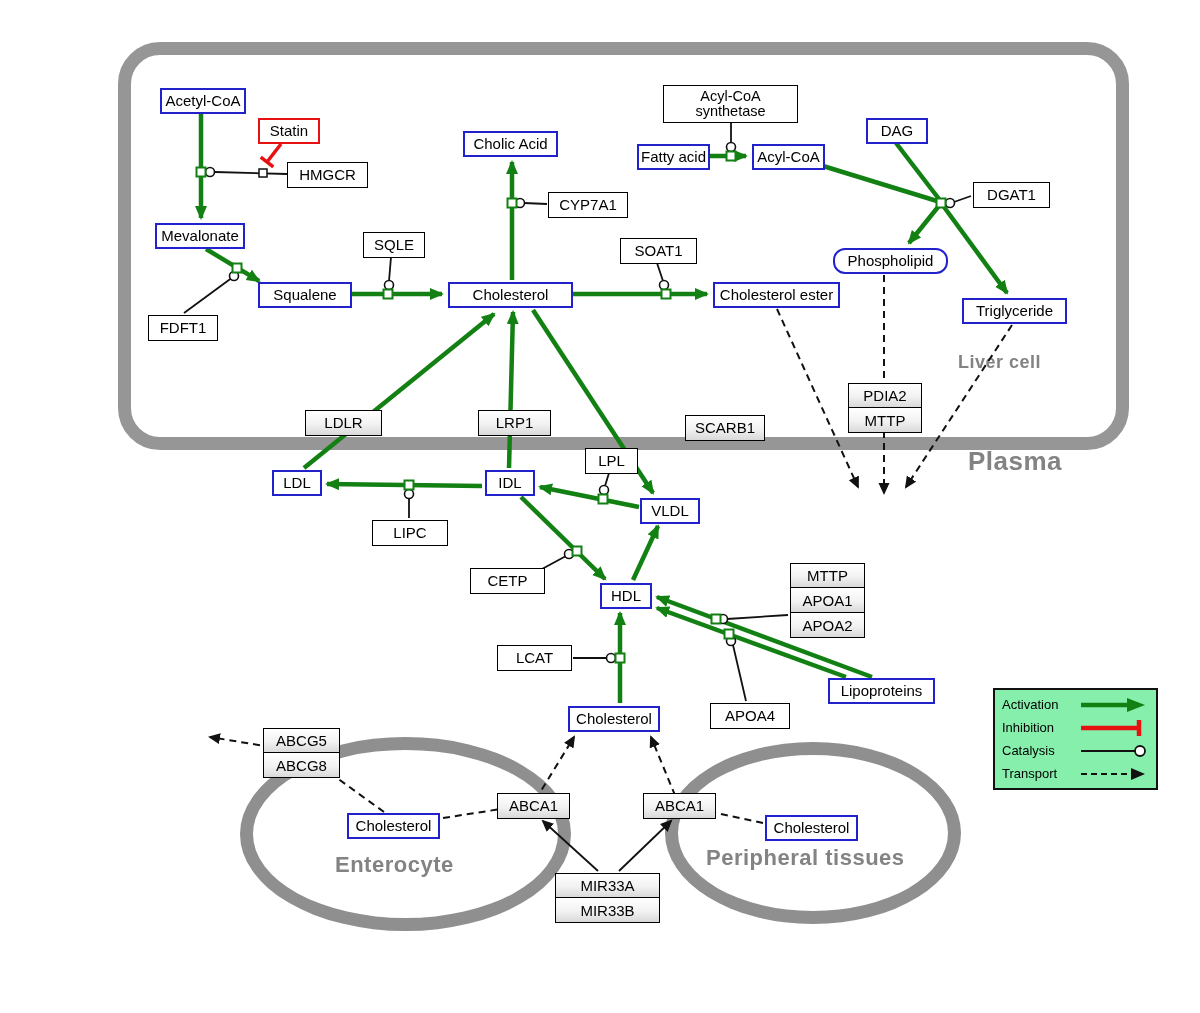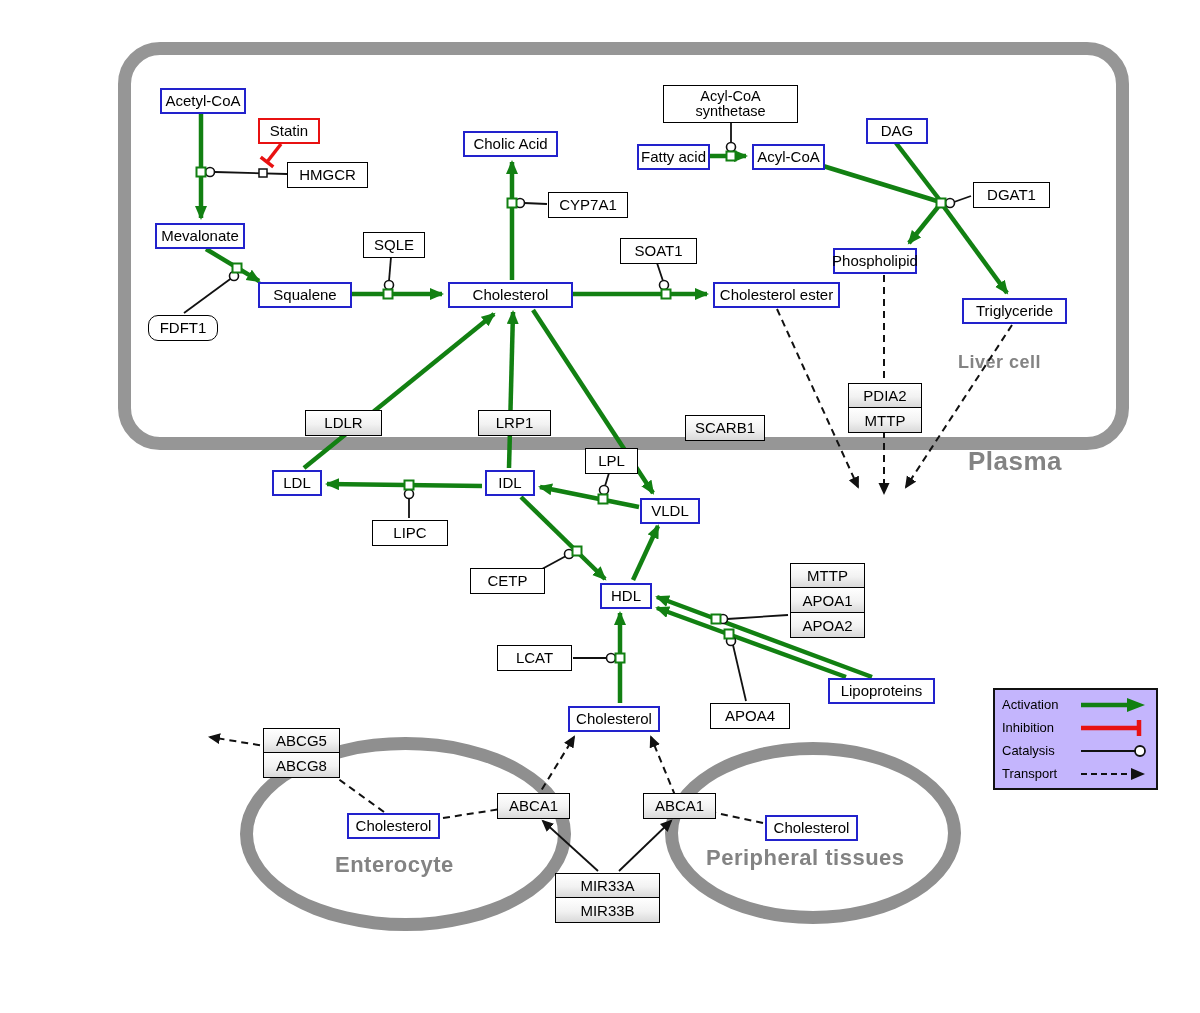--- a/index.html
+++ b/index.html
@@ -30,21 +30,21 @@
   }
   .stack .cell + .cell { border-top:none; }
   table.apotable { position:absolute; z-index:3; border-collapse:collapse; }
   table.apotable td {
     box-sizing:border-box; width:83px; height:25px; border:1.5px solid #000;
     background:linear-gradient(180deg,#ffffff 0%,#f4f4f4 55%,#dedede 100%);
     text-align:center; font-size:15px; padding:0;
   }
   #legend {
     position:absolute; z-index:4; left:993px; top:688px; width:165px; height:102px;
-    box-sizing:border-box; border:2.5px solid #111; background:#c4b5fd;
+    box-sizing:border-box; border:2.5px solid #111; background:#86efac;
     display:flex; flex-direction:column; justify-content:space-around; padding:3px 7px;
   }
   .legrow { display:flex; align-items:center; justify-content:space-between; height:22px; }
   .legrow span { font-size:13px; color:#000; }
 </style>
 </head>
 <body>
 
 <div id="canvas">
 
@@ -153,37 +153,37 @@
       <rect x="724.5" y="629.5" width="9" height="9"></rect>
       <rect x="711.5" y="614.5" width="9" height="9"></rect>
     </g>
     <rect x="259" y="169" width="8" height="8" fill="#fff" stroke="#111" stroke-width="1.5"></rect>
   </svg>
 
   <div class="node metab" style="left:160px;top:88px;width:86px;">Acetyl-CoA</div>
   <div class="node statin" style="left:258px;top:118px;width:62px;">Statin</div>
   <div class="node" style="left:287px;top:162px;width:81px;">HMGCR</div>
   <div class="node metab" style="left:155px;top:223px;width:90px;">Mevalonate</div>
-  <div class="node" style="left:148px;top:315px;width:70px;border-radius:10px;">FDFT1</div>
+  <div class="node" style="left:148px;top:315px;width:70px;">FDFT1</div>
   <div class="node metab" style="left:258px;top:282px;width:94px;">Squalene</div>
   <div class="node" style="left:363px;top:232px;width:62px;">SQLE</div>
   <div class="node metab" style="left:463px;top:131px;width:95px;">Cholic Acid</div>
   <div class="node" style="left:548px;top:192px;width:80px;">CYP7A1</div>
   <div class="node metab" style="left:448px;top:282px;width:125px;">Cholesterol</div>
   <div class="node" style="left:620px;top:238px;width:77px;">SOAT1</div>
   <div class="node metab" style="left:713px;top:282px;width:127px;">Cholesterol ester</div>
   <div class="node twoline" style="left:663px;top:85px;width:135px;">
     <span>Acyl-CoA</span>
     <span>synthetase</span>
   </div>
   <div class="node metab" style="left:637px;top:144px;width:73px;">Fatty acid</div>
   <div class="node metab" style="left:752px;top:144px;width:73px;">Acyl-CoA</div>
   <div class="node metab" style="left:866px;top:118px;width:62px;">DAG</div>
   <div class="node" style="left:973px;top:182px;width:77px;">DGAT1</div>
-  <div class="node metab" style="left:833px;top:248px;width:84px;">Phospholipid</div>
+  <div class="node metab" style="left:833px;top:248px;width:115px;border-radius:12px;">Phospholipid</div>
   <div class="node metab" style="left:962px;top:298px;width:105px;">Triglyceride</div>
 
   <div class="node shaded" style="left:305px;top:410px;width:77px;">LDLR</div>
   <div class="node shaded" style="left:478px;top:410px;width:73px;">LRP1</div>
   <div class="node shaded" style="left:685px;top:415px;width:80px;">SCARB1</div>
   <div class="stack" style="left:848px;top:383px;width:74px;">
     <div class="cell">PDIA2</div>
     <div class="cell">MTTP</div>
   </div>
 

